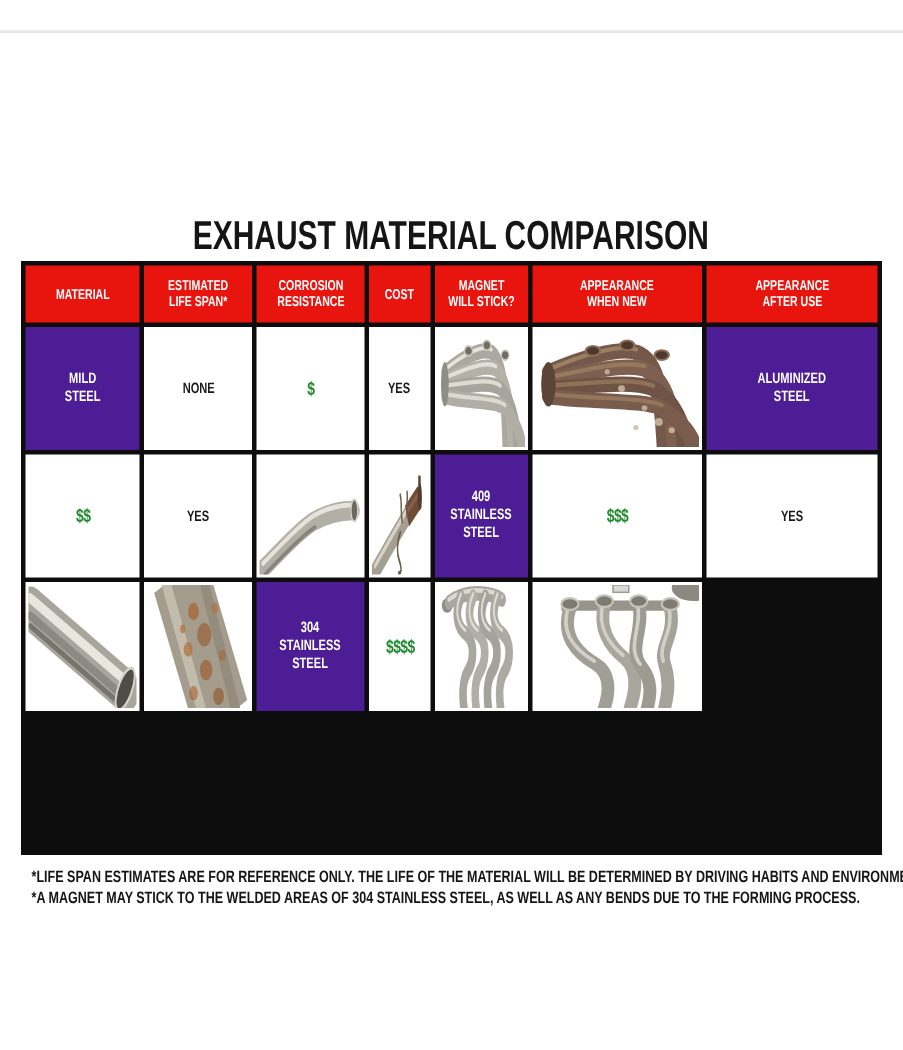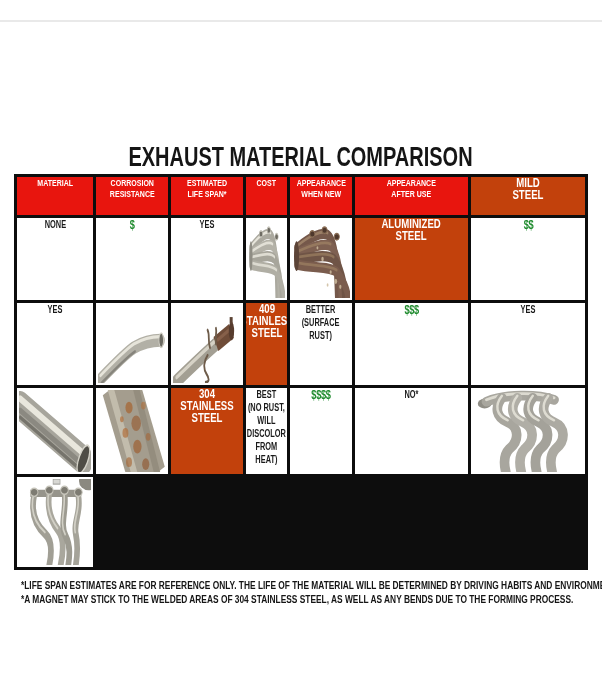--- a/index.html
+++ b/index.html
@@ -15,28 +15,28 @@
   .cx{display:inline-block;transform:scaleX(0.74);transform-origin:50% 50%;white-space:pre-line;}
   .cx-left{display:inline-block;transform:scaleX(0.76);transform-origin:0 50%;white-space:nowrap;}
   .grid{
     position:absolute;left:14px;top:152px;
     display:grid;
     grid-template-columns:76px 72px 72px 41px 62px 113px 114px;
     grid-template-rows:38px 82px 82px 86px 90px;
     gap:3px;background:#0d0d0d;padding:3px;
   }
   .cell{
-    background:#ffffff;display:flex;align-items:flex-start;justify-content:center;
+    background:#ffffff;display:flex;align-items:center;justify-content:center;
     text-align:center;overflow:hidden;
   }
   .hdr{
     background:#e8150e;color:#ffffff;font-weight:bold;font-size:9.5px;line-height:11px;
   }
   .mat{
-    background:#c2410c;color:#ffffff;font-weight:bold;font-size:13px;line-height:12px;
+    background:#4c1d95;color:#ffffff;font-weight:bold;font-size:10px;line-height:12px;
   }
   .val{color:#1a1a1a;font-weight:bold;font-size:10px;line-height:13px;}
   .cost{color:#1f8b2e;font-weight:bold;font-size:12.5px;letter-spacing:-0.5px;}
   .photo{padding:2px;}
   .photo svg{display:block;width:100%;height:100%;}
   .footnotes{
     position:absolute;left:21px;top:556px;color:#151515;font-weight:bold;
     font-size:11px;line-height:14px;
   }
 </style>
@@ -46,29 +46,33 @@
 <div class="page">
 
   <div class="title"><span class="cx">EXHAUST MATERIAL COMPARISON</span></div>
 
   <div class="grid">
 
     <div class="cell hdr">
         <span class="cx">MATERIAL</span>
       </div>
     <div class="cell hdr">
+        <span class="cx">ESTIMATED
+LIFE SPAN*</span>
+      </div>
+    <div class="cell hdr">
         <span class="cx">CORROSION
 RESISTANCE</span>
       </div>
     <div class="cell hdr">
-        <span class="cx">ESTIMATED
-LIFE SPAN*</span>
-      </div>
-    <div class="cell hdr">
         <span class="cx">COST</span>
+      </div>
+    <div class="cell hdr">
+        <span class="cx">MAGNET
+WILL STICK?</span>
       </div>
     <div class="cell hdr">
         <span class="cx">APPEARANCE
 WHEN NEW</span>
       </div>
     <div class="cell hdr">
         <span class="cx">APPEARANCE
 AFTER USE</span>
       </div>
 
@@ -164,25 +168,20 @@
         <ellipse cx="98" cy="28" rx="4.5" ry="10" fill="#573c2e"></ellipse>
         <rect x="95" y="13" width="5" height="7" fill="#5c4334"></rect>
       </svg>
     </div>
 
     <div class="cell mat">
         <span class="cx">409
 STAINLESS
 STEEL</span>
       </div>
-    <div class="cell val">
-        <span class="cx">BETTER
-(SURFACE
-RUST)</span>
-      </div>
     <div class="cell cost">
         <span class="cx">$$$</span>
       </div>
     <div class="cell val">
         <span class="cx">YES</span>
       </div>
     <div class="cell photo">
       <svg viewBox="0 0 114 84" preserveAspectRatio="none" title="New polished 409 stainless pipe">
         <g fill="none" stroke-linecap="round">
           <path d="M2 16 L102 72" stroke="#a7a59c" stroke-width="30"></path>
@@ -212,31 +211,22 @@
           <circle cx="84" cy="48" r="4" fill="#a5622f" opacity="0.55"></circle>
         </g>
       </svg>
     </div>
 
     <div class="cell mat">
         <span class="cx">304
 STAINLESS
 STEEL</span>
       </div>
-    <div class="cell val">
-        <span class="cx">BEST
-(NO RUST,
-WILL DISCOLOR
-FROM HEAT)</span>
-      </div>
     <div class="cell cost">
         <span class="cx">$$$$</span>
-      </div>
-    <div class="cell val">
-        <span class="cx">NO*</span>
       </div>
     <div class="cell photo">
       <svg viewBox="0 0 114 84" preserveAspectRatio="none" title="New 304 stainless steel headers">
         <ellipse cx="12" cy="14" rx="7" ry="5" fill="#8f8d85"></ellipse>
         <g fill="none" stroke-linecap="round">
           <path d="M14 12 C 34 4 66 4 84 10" stroke="#a8a69e" stroke-width="10"></path>
           <path d="M14 10 C 34 2 66 2 84 8" stroke="#dcdad0" stroke-width="3"></path>
           <path d="M30 8 C 22 18 24 28 36 33 C 48 38 48 52 38 60 C 32 66 32 76 34 84" stroke="#a8a69e" stroke-width="10"></path>
           <path d="M46 8 C 38 18 40 28 52 33 C 64 38 64 52 54 60 C 48 66 48 76 50 84" stroke="#b0aea6" stroke-width="10"></path>
           <path d="M62 8 C 54 18 56 28 68 33 C 80 38 80 52 70 60 C 64 66 64 76 66 84" stroke="#a4a29a" stroke-width="10"></path>

